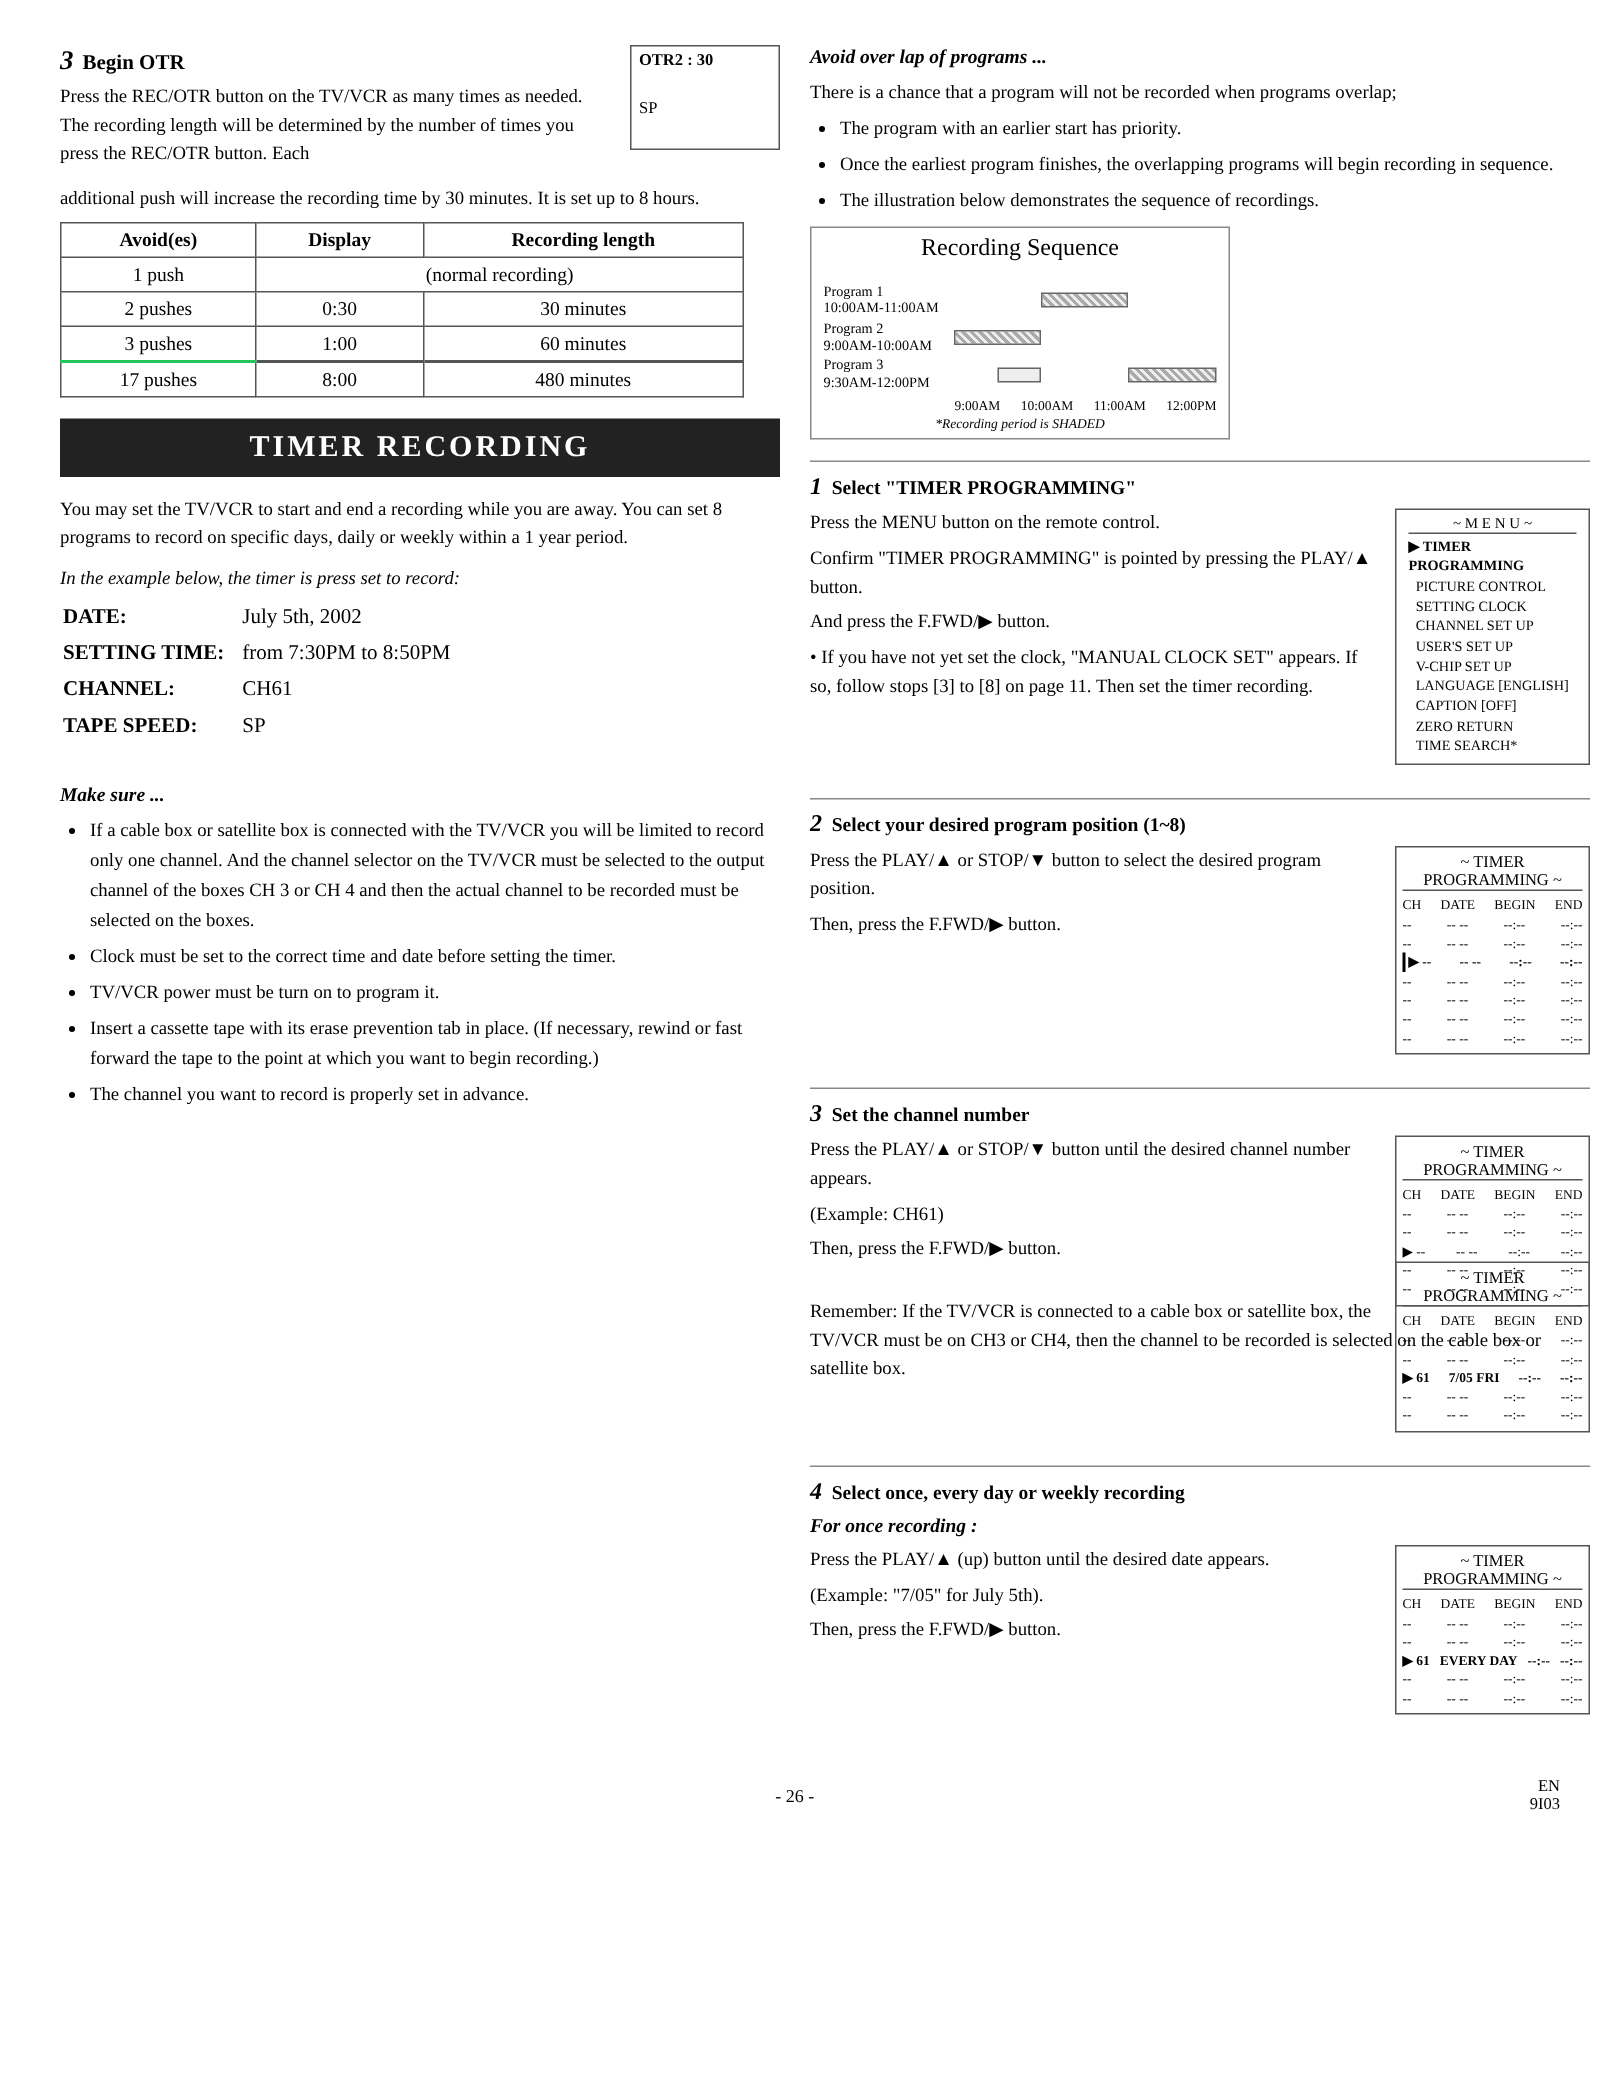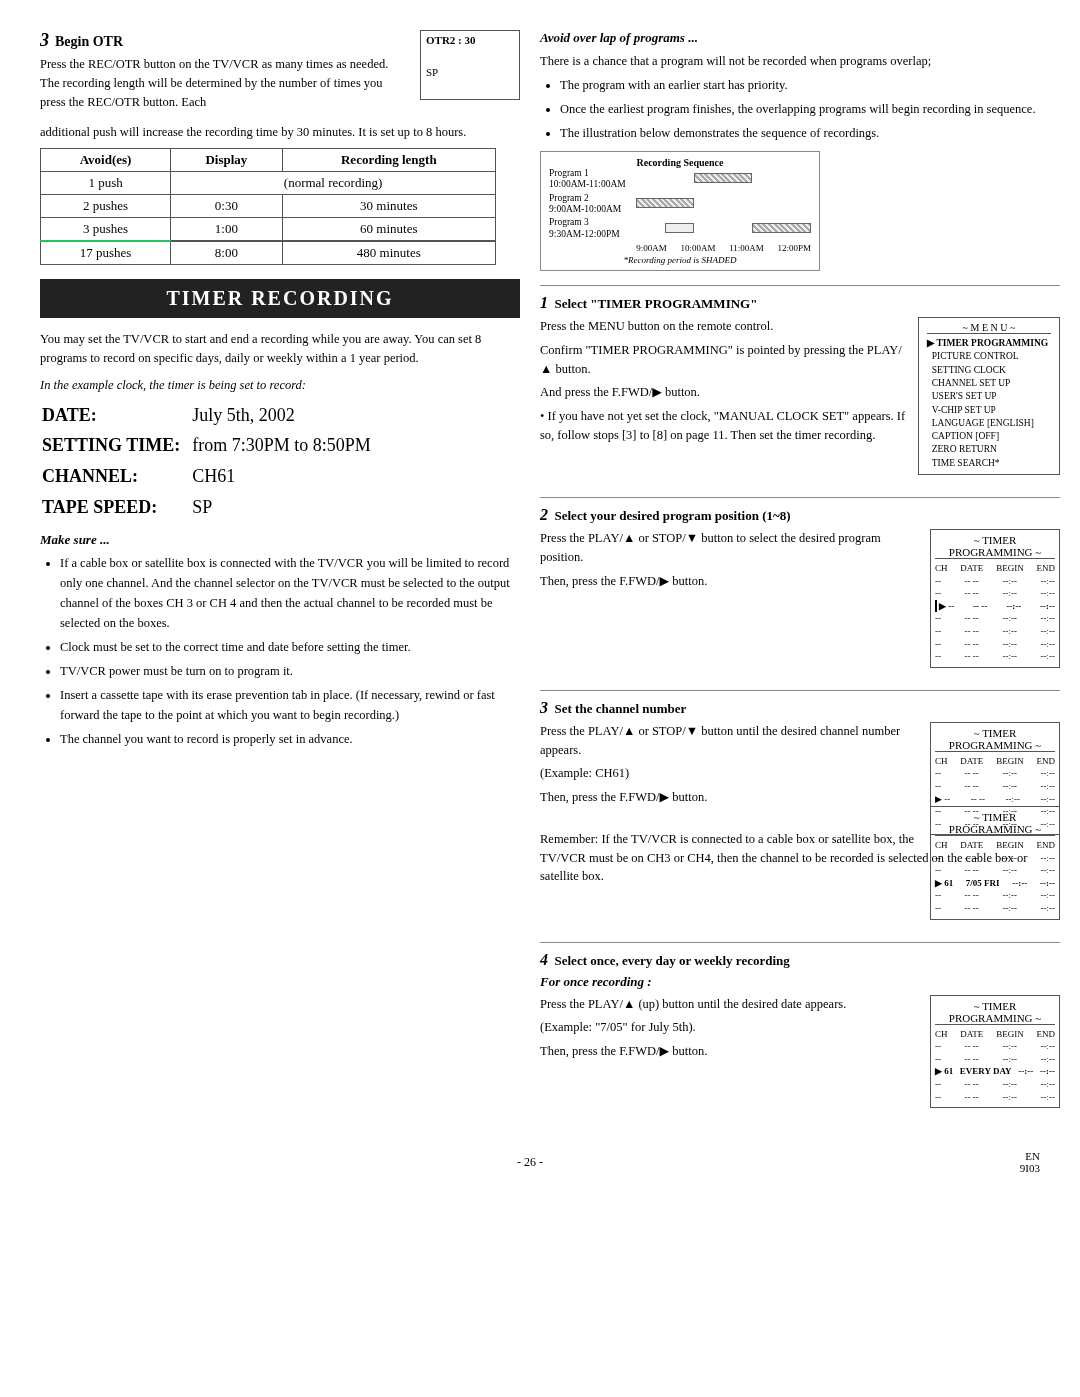--- a/index.html
+++ b/index.html
@@ -103,23 +103,23 @@
       font-size: 12.5px;
       line-height: 1.5;
       margin-bottom: 10px;
     }
     .italic-text {
       font-style: italic;
       font-size: 12.5px;
       margin-bottom: 6px;
     }
     .info-table {
-      font-size: 18px;
+      font-size: 14px;
       line-height: 1.6;
-      margin-bottom: 8px;
+      margin-bottom: 24px;
     }
     .info-table td {
       padding: 0 10px 0 0;
       vertical-align: top;
     }
     .bold-italic {
       font-weight: bold;
       font-style: italic;
     }
     .bullet-list {
@@ -150,23 +150,23 @@
     
     .rec-sequence-box {
       border: 1px solid #888;
       padding: 5px 8px;
       font-size: 10px;
       width: 280px;
       margin-bottom: 12px;
     }
     .rec-seq-title {
       text-align: center;
-      font-size: 10px;
-      font-weight: bold;
-      margin-bottom: 0;
+      font-size: 16px;
+      font-weight: normal;
+      margin-bottom: 15px;
     }
     .seq-row {
       display: flex;
       align-items: center;
       margin-bottom: 2px;
       font-size: 10px;
     }
     .seq-label {
       width: 90px;
       font-size: 9.5px;
@@ -223,21 +223,21 @@
       font-size: 16px;
       font-weight: bold;
       font-style: italic;
     }
 
     
     .menu-box {
       border: 1px solid #555;
       padding: 4px 8px;
       font-size: 10px;
-      width: 142px;
+      width: 130px;
       float: right;
       margin-left: 10px;
       margin-bottom: 8px;
     }
     .menu-box-title {
       text-align: center;
       font-weight: normal;
       font-size: 10px;
       border-bottom: 1px solid #555;
       margin-bottom: 3px;
@@ -361,21 +361,21 @@
         </tbody>
       </table>
     </div>
 
     <div class="timer-recording-header">
       <span>TIMER RECORDING</span>
     </div>
 
     <div class="timer-body-text">You may set the TV/VCR to start and end a recording while you are away. You can set 8 programs to record on specific days, daily or weekly within a 1 year period.</div>
 
-    <div class="italic-text">In the example clock, the timer is being set to record:</div>
+    <div class="italic-text">In the example below, the timer is press set to record:</div>
 
     <table class="info-table">
       <tbody>
           <tr>
         <td><strong>DATE:</strong></td>
         <td>July 5th, 2002</td>
       </tr>
       <tr>
         <td><strong>SETTING TIME:</strong></td>
         <td>from 7:30PM to 8:50PM</td>

